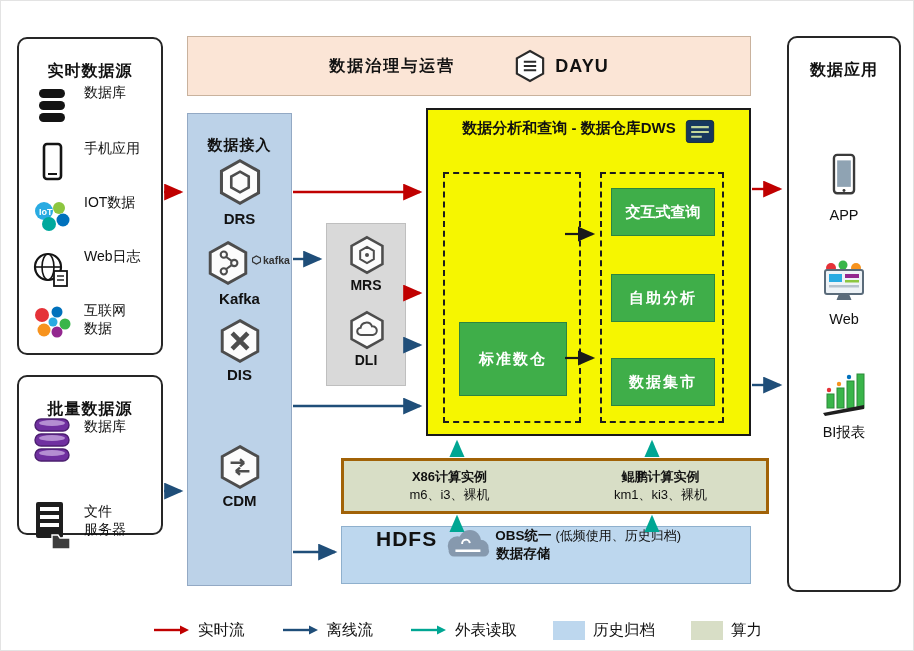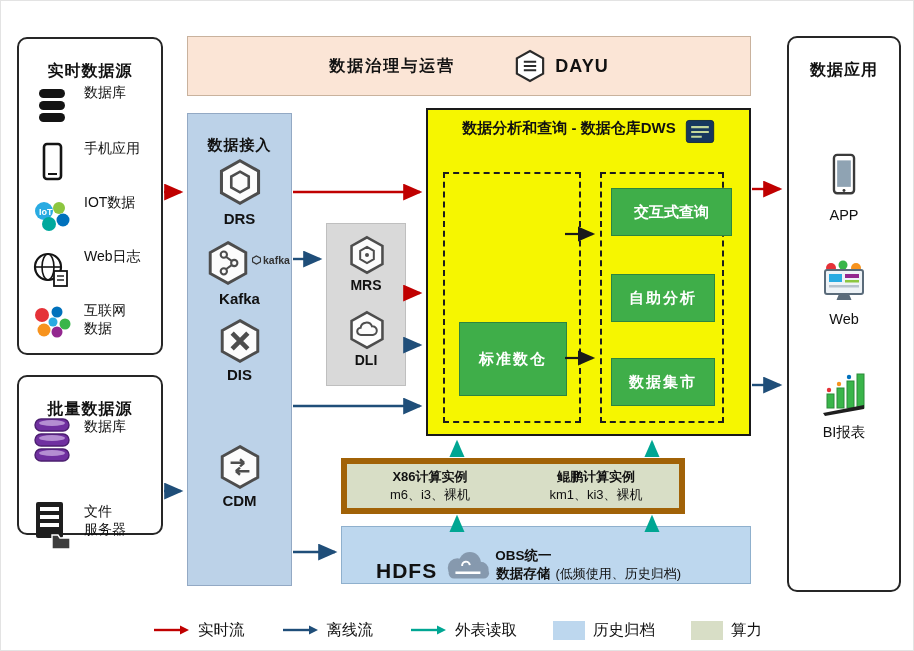--- a/index.html
+++ b/index.html
@@ -15,25 +15,25 @@
   .govtitle{font-weight:bold;font-size:16px;letter-spacing:2px}
   .dayu{display:flex;align-items:center;gap:8px;font-weight:bold;font-size:18px;letter-spacing:1px}
   .accesscol{position:absolute;left:186px;top:112px;width:105px;height:473px;background:var(--access-bg);border:1px solid #93a9c4}
   .svclabel{position:absolute;left:0;right:0;text-align:center;font-weight:bold;font-size:15px}
   .hexwrap{position:absolute}
   .graybox{position:absolute;left:325px;top:222px;width:80px;height:163px;background:var(--gray-bg);border:1px solid #bfbfbf}
   .dwsbox{position:absolute;left:425px;top:107px;width:325px;height:328px;background:var(--dws-yellow);border:2px solid #1a1a1a}
   .dwstitle{position:absolute;top:9px;left:0;right:0;display:flex;justify-content:center;gap:9px;font-weight:bold;font-size:15px}
   .dashed{position:absolute;border:2px dashed #1c1c1c}
   .green{position:absolute;background:var(--service-green);border:1px solid #2e8540;color:#fff;font-weight:bold;font-size:15px;display:flex;align-items:center;justify-content:center;letter-spacing:2px}
-  .computebox{position:absolute;left:340px;top:457px;width:344px;height:56px;background:var(--compute-bg);border:6px solid #a16207;display:flex}
+  .computebox{position:absolute;left:340px;top:457px;width:428px;height:56px;background:var(--compute-bg);border:3px solid #a16207;display:flex}
   .computecell{flex:1;display:flex;flex-direction:column;align-items:center;justify-content:center;line-height:1.35}
   .computecell .t{font-weight:bold;font-size:13px}
   .computecell .s{font-size:13px}
-  .hdfsbox{position:absolute;left:340px;top:525px;width:410px;height:58px;background:var(--archive-bg);border:1px solid #8fb0cd;display:flex;align-items:flex-end;padding-left:34px;gap:4px}
+  .hdfsbox{position:absolute;left:340px;top:525px;width:410px;height:58px;background:var(--archive-bg);border:1px solid #8fb0cd;display:flex;align-items:flex-start;padding-left:34px;gap:4px}
   .hdfslabel{font-weight:bold;font-size:21px;letter-spacing:1px}
   .obslabel{font-weight:bold;font-size:13.5px;white-space:pre-line;text-align:center;line-height:1.35}
   .obsnote{font-size:13px}
   .appsbox{position:absolute;left:786px;top:35px;width:114px;height:556px}
   .appitem{position:absolute;left:0;right:0;display:flex;flex-direction:column;align-items:center;gap:7px}
   .appitem .lb{font-size:14.5px}
   .legend{position:absolute;left:0;right:0;top:613px;height:32px;display:flex;align-items:center;justify-content:center;gap:36px;font-size:15.5px}
   .legenditem{display:flex;align-items:center;gap:8px}
   .swatch{width:32px;height:19px;display:inline-block}
   svg{display:block}
@@ -220,21 +220,21 @@
           <rect x="1.5" y="1.5" width="31" height="25" rx="3" fill="#17375E" stroke="#0e2440"></rect>
           <path d="M7,9 h20 M7,14.5 h20 M7,20 h12" stroke="#C4D79B" stroke-width="2.4" fill="none"></path>
         </svg>
     </div>
     <div class="dashed" style="left:15px;top:62px;width:138px;height:251px">
       <div class="green" style="left:14px;top:148px;width:108px;height:74px">
         <span>标准数仓</span>
       </div>
     </div>
     <div class="dashed" style="left:172px;top:62px;width:124px;height:251px">
-      <div class="green" style="left:9px;top:14px;width:121px;height:48px;letter-spacing:0">
+      <div class="green" style="left:9px;top:14px;width:104px;height:48px;letter-spacing:0">
         <span>交互式查询</span>
       </div>
       <div class="green" style="left:9px;top:100px;width:104px;height:48px">
         <span>自助分析</span>
       </div>
       <div class="green" style="left:9px;top:184px;width:104px;height:48px">
         <span>数据集市</span>
       </div>
     </div>
   </div>

